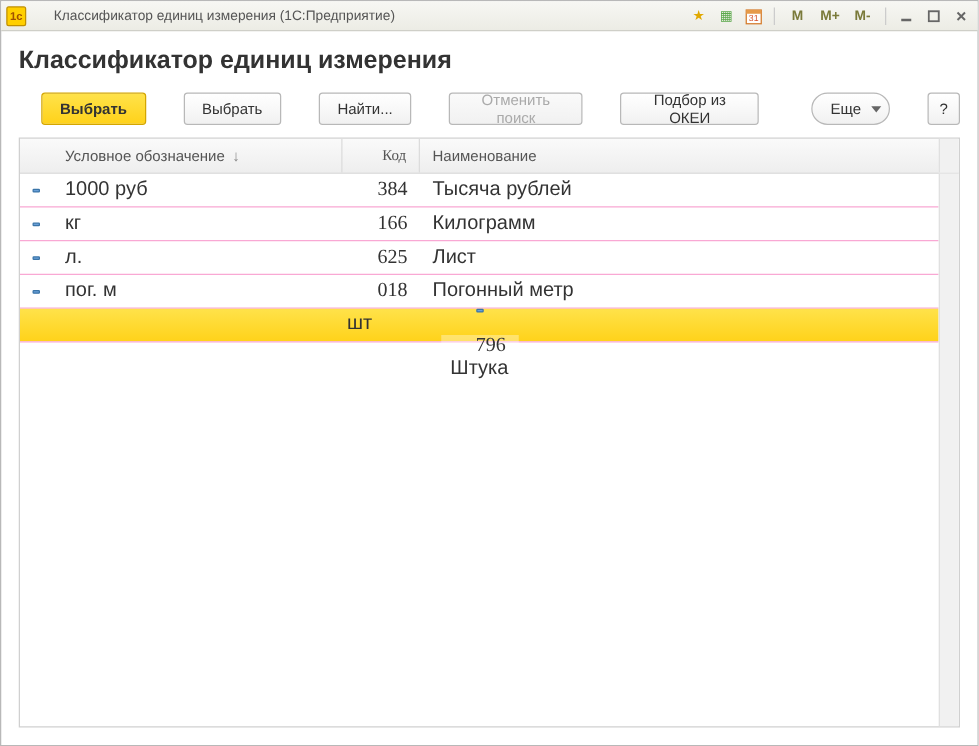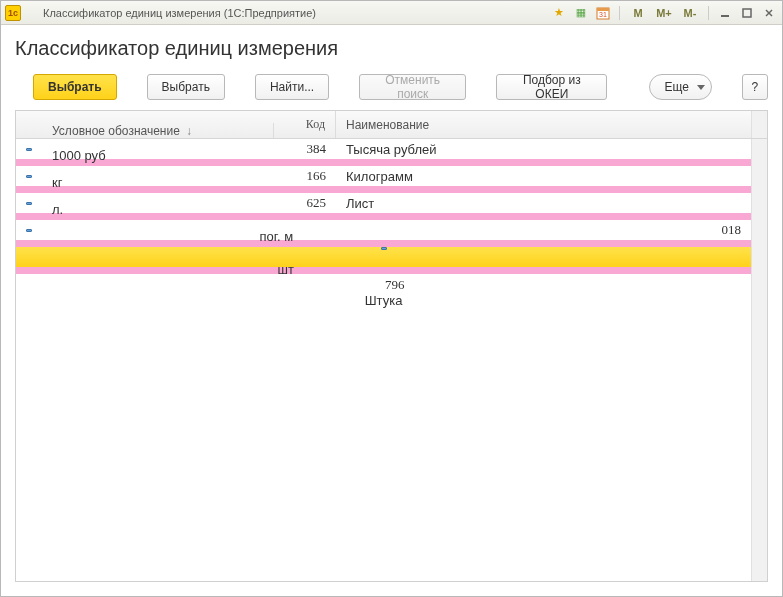--- a/index.html
+++ b/index.html
@@ -58,21 +58,21 @@
   .content {
     padding: 12px 14px 14px 14px;
     flex: 1;
     display: flex;
     flex-direction: column;
     overflow: hidden;
   }
   h1.page-title {
     margin: 0 0 14px 0;
     font-size: 20px;
-    font-weight: normal;
+    font-weight: bold;
     color: #333;
   }
   .toolbar {
     display: flex;
     align-items: center;
     gap: 12px;
     margin-bottom: 10px;
   }
   .btn {
     height: 26px;
@@ -136,34 +136,33 @@
     font-size: 12px;
     position: relative;
   }
   .th.sorted::after {
     content: "↓";
     margin-left: 6px;
     color: #888;
     font-size: 12px;
   }
   .col-ico  { width: 26px; padding: 0; border-right: none; }
-  .col-symb { width: 232px; margin-top: 12px; }
+  .col-symb { width: 232px; }
   .col-code { width: 62px; justify-content: flex-end; font-family: Liberation Serif, serif; }
   .col-name { flex: 1; border-right: none; }
   .scroll-gutter { width: 16px; background: #f1f1f1; border-left: 1px solid #e0e0e0; }
 
   .tbody { position: absolute; top: 28px; bottom: 0; left: 0; right: 16px; overflow: hidden; }
   .row {
     display: flex;
     height: 27px;
     align-items: center;
-    border-bottom: 7px solid #f9a8d4;
-    color: #333;
-    font-size: 13px;
-    justify-content: space-between;
+    border-bottom: 1px solid #f9a8d4;
+    color: #333;
+    font-size: 16px;
   }
   .row .td { padding: 0 10px; }
   .row .td.col-ico { display:flex; align-items:center; justify-content:center; }
   .row .td.col-code { text-align: right; justify-content: flex-end; display:flex; }
   .row .td.col-symb { display:flex; align-items:center; }
   .row .td.col-name { flex:1; }
   .row.selected {
     background: linear-gradient(#ffe24a, #ffd21a);
     flex-direction: column;
   }
@@ -265,20 +264,21 @@
             <div class="td col-symb">л.</div>
             <div class="td col-code">625</div>
             <div class="td col-name">Лист</div>
           </div>
           <div class="row">
             <div class="td col-ico">
               <div class="ico-dash"></div>
             </div>
             <div class="td col-symb">пог. м</div>
             <div class="td col-code">018</div>
+            <div class="td col-name">Погонный метр</div>
           </div>
           <div class="row selected">
             <div class="td col-ico">
               <div class="ico-dash"></div>
             </div>
             <div class="td col-symb">шт</div>
             <div class="td col-code">796</div>
             <div class="td col-name">Штука</div>
           </div>
         </div>

